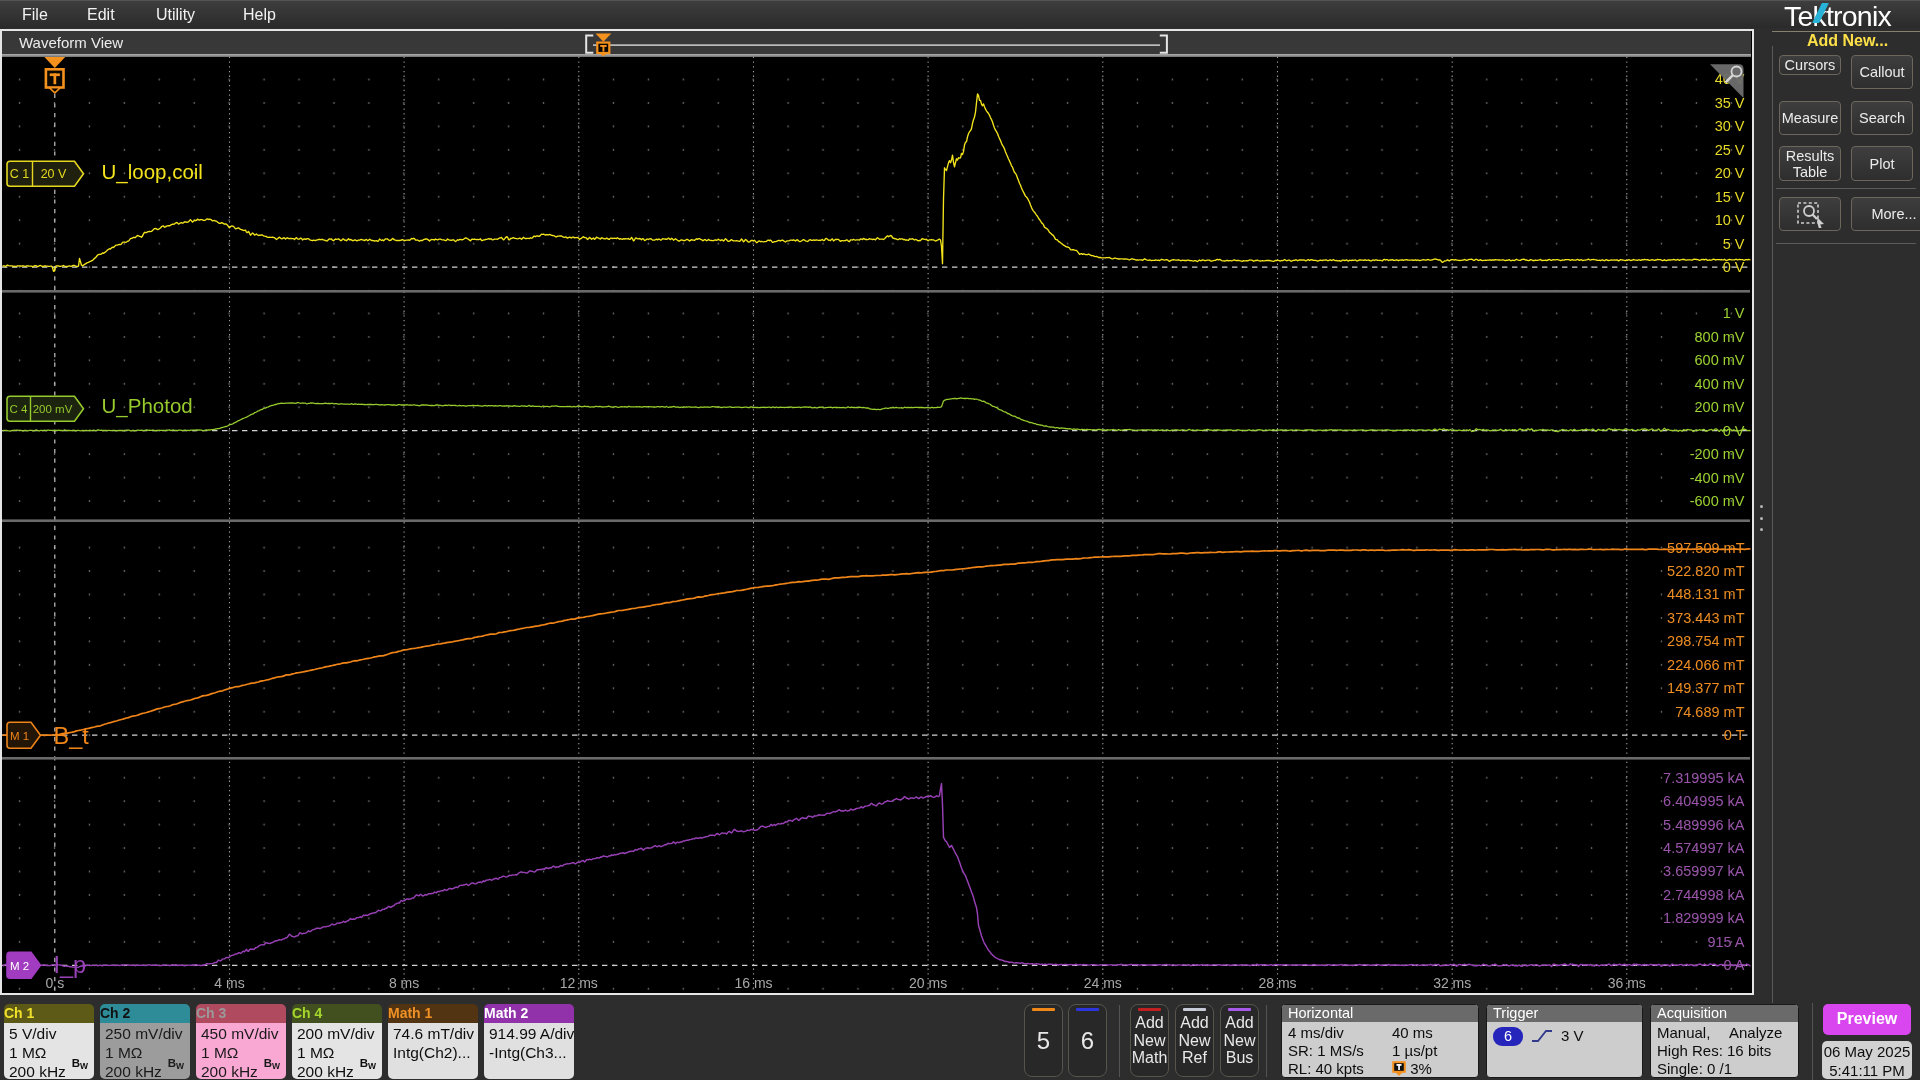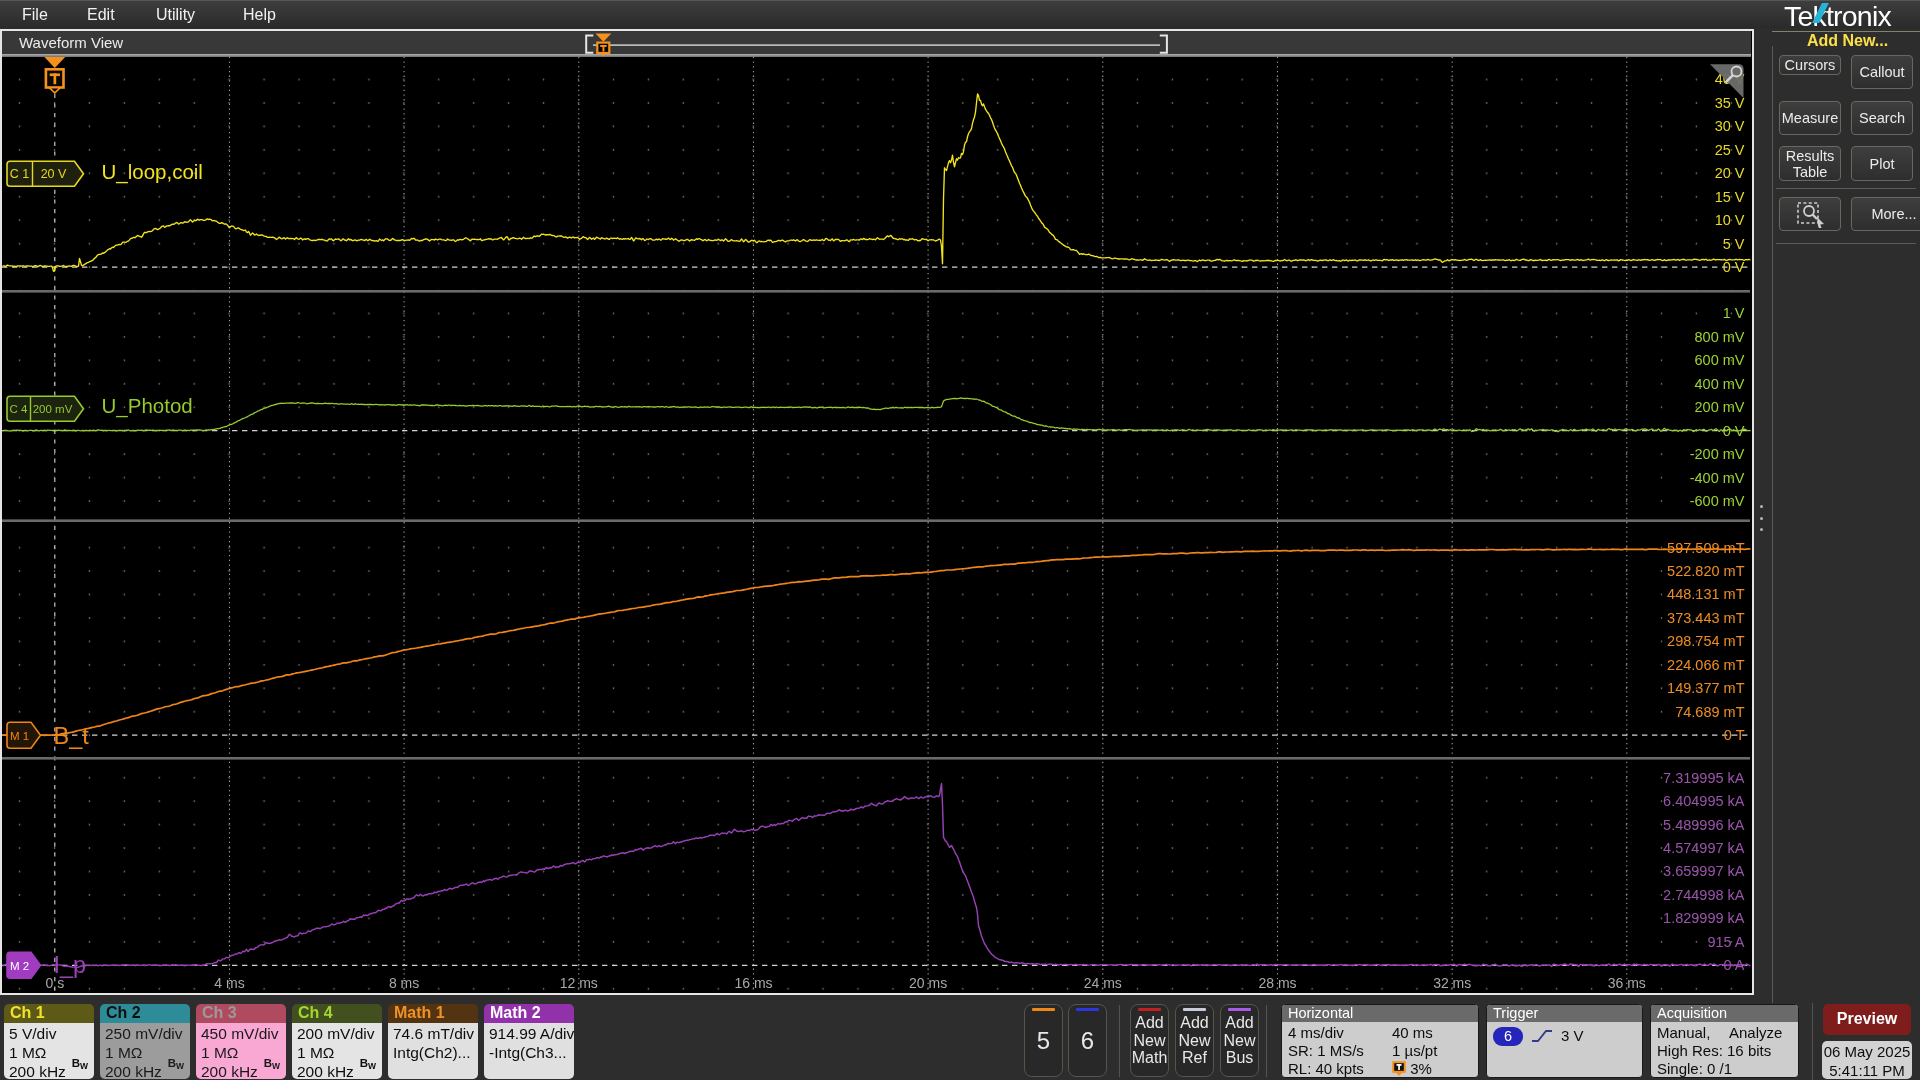--- a/index.html
+++ b/index.html
@@ -5,21 +5,21 @@
 .abs{position:absolute}
 .menubar{left:0;top:0;width:1920px;height:28px;background:linear-gradient(#3e3e3e,#2a2a2a);border-top:1px solid #555}
 .menubar span{position:absolute;top:5px;font-size:16px;color:#f2f2f2}
 .frame{left:0;top:29px;width:1754px;height:966px;border:2.5px solid #e5e5e5;background:#000}
 .tbar{position:absolute;left:0;top:0;width:1749px;height:23px;background:#383838}
 .tbar .t{position:absolute;left:17px;top:3px;font-size:15px;color:#ececec}
 .btn{position:absolute;background:linear-gradient(#3e3e3e,#2e2e2e);border:1px solid #6b675c;border-radius:4px;color:#ebebeb;font-size:14.5px;display:flex;align-items:center;justify-content:center;text-align:center}
 .sep-v{position:absolute;width:1px;background:#535353}
 .sep-h{position:absolute;height:1px;background:#5a5a5a}
 .badge{position:absolute;top:1004px;width:90px;height:75px;border-radius:5px;overflow:hidden}
-.badge .hd{height:18.5px;font-size:16px;font-weight:bold;padding-left:6px;line-height:18px}
+.badge .hd{height:18.5px;font-size:14px;font-weight:bold;line-height:18px}
 .badge .bd{height:56.5px;font-size:15.5px;color:#0d0d0d;padding:2.5px 0 0 5px;line-height:18.8px;position:relative;white-space:nowrap}
 .panel{position:absolute;top:1004px;height:74px;border-radius:4px;overflow:hidden;background:#cdcdcd;border:1px solid #191919}
 .panel .hd{height:17px;background:#6a6a6a;color:#fff;font-size:14.5px;padding-left:6px;line-height:16px}
 .panel .bd{font-size:15px;color:#0d0d0d;padding:2px 0 0 6px;line-height:18.2px;position:relative}
 .dkbtn{position:absolute;top:1004px;height:73px;background:#282828;border:1.5px solid #57544c;border-radius:8px;color:#e8e8e8;display:flex;align-items:center;justify-content:center;text-align:center}
 .dkbtn .bar{position:absolute;top:3px;left:7px;right:7px;height:3px;border-radius:1px}
 </style></head><body>
 <div class="abs menubar">
     <span style="left:22px">File</span>
     <span style="left:87px">Edit</span>
@@ -243,13 +243,13 @@
   </div>
 <div class="panel" style="left:1650px;width:149px">
     <div class="hd">Acquisition</div>
     <div class="bd">
       <div>Manual,<span style="position:absolute;left:78px">Analyze</span></div>
       <div>High Res: 16 bits</div>
       <div>Single: 0 /1</div>
     </div>
   </div>
 <div class="sep-v" style="left:1812px;top:1003px;height:77px"></div>
-<div class="abs" style="left:1823px;top:1004px;width:88px;height:31px;background:#7f1d1d;border-radius:5px;color:#fff;font-size:16px;font-weight:bold;text-align:center;line-height:30px">Preview</div>
+<div class="abs" style="left:1823px;top:1004px;width:88px;height:31px;background:#d946ef;border-radius:5px;color:#fff;font-size:16px;font-weight:bold;text-align:center;line-height:30px">Preview</div>
 <div class="abs" style="left:1822px;top:1041px;width:90px;height:38px;background:#d2d2d2;border-radius:5px;color:#0d0d0d;font-size:15px;text-align:center;line-height:19px;padding-top:1px">06 May 2025<br>5:41:11 PM</div>
 </body></html>

